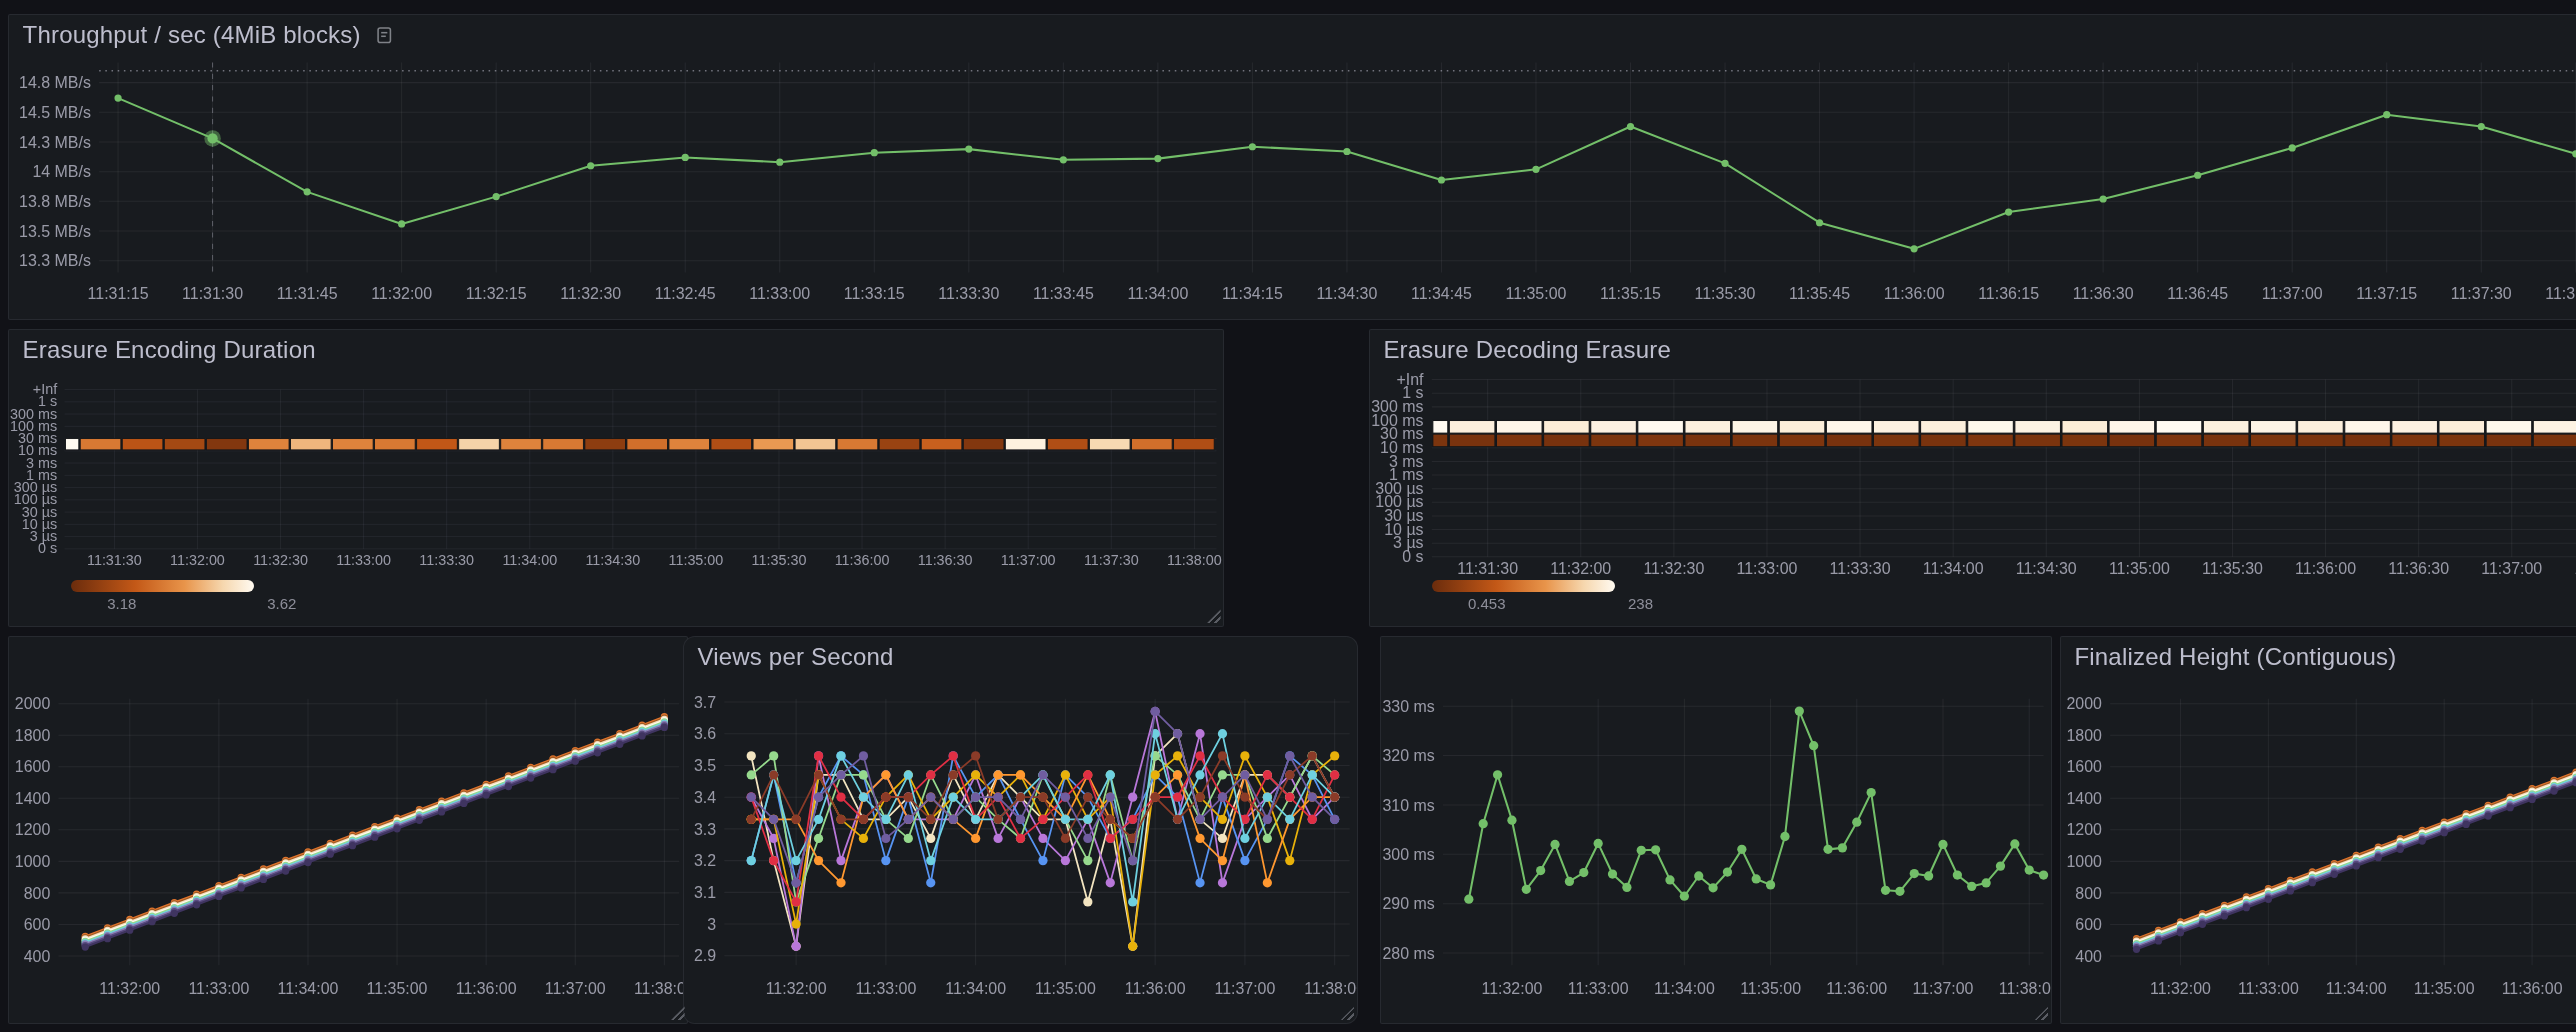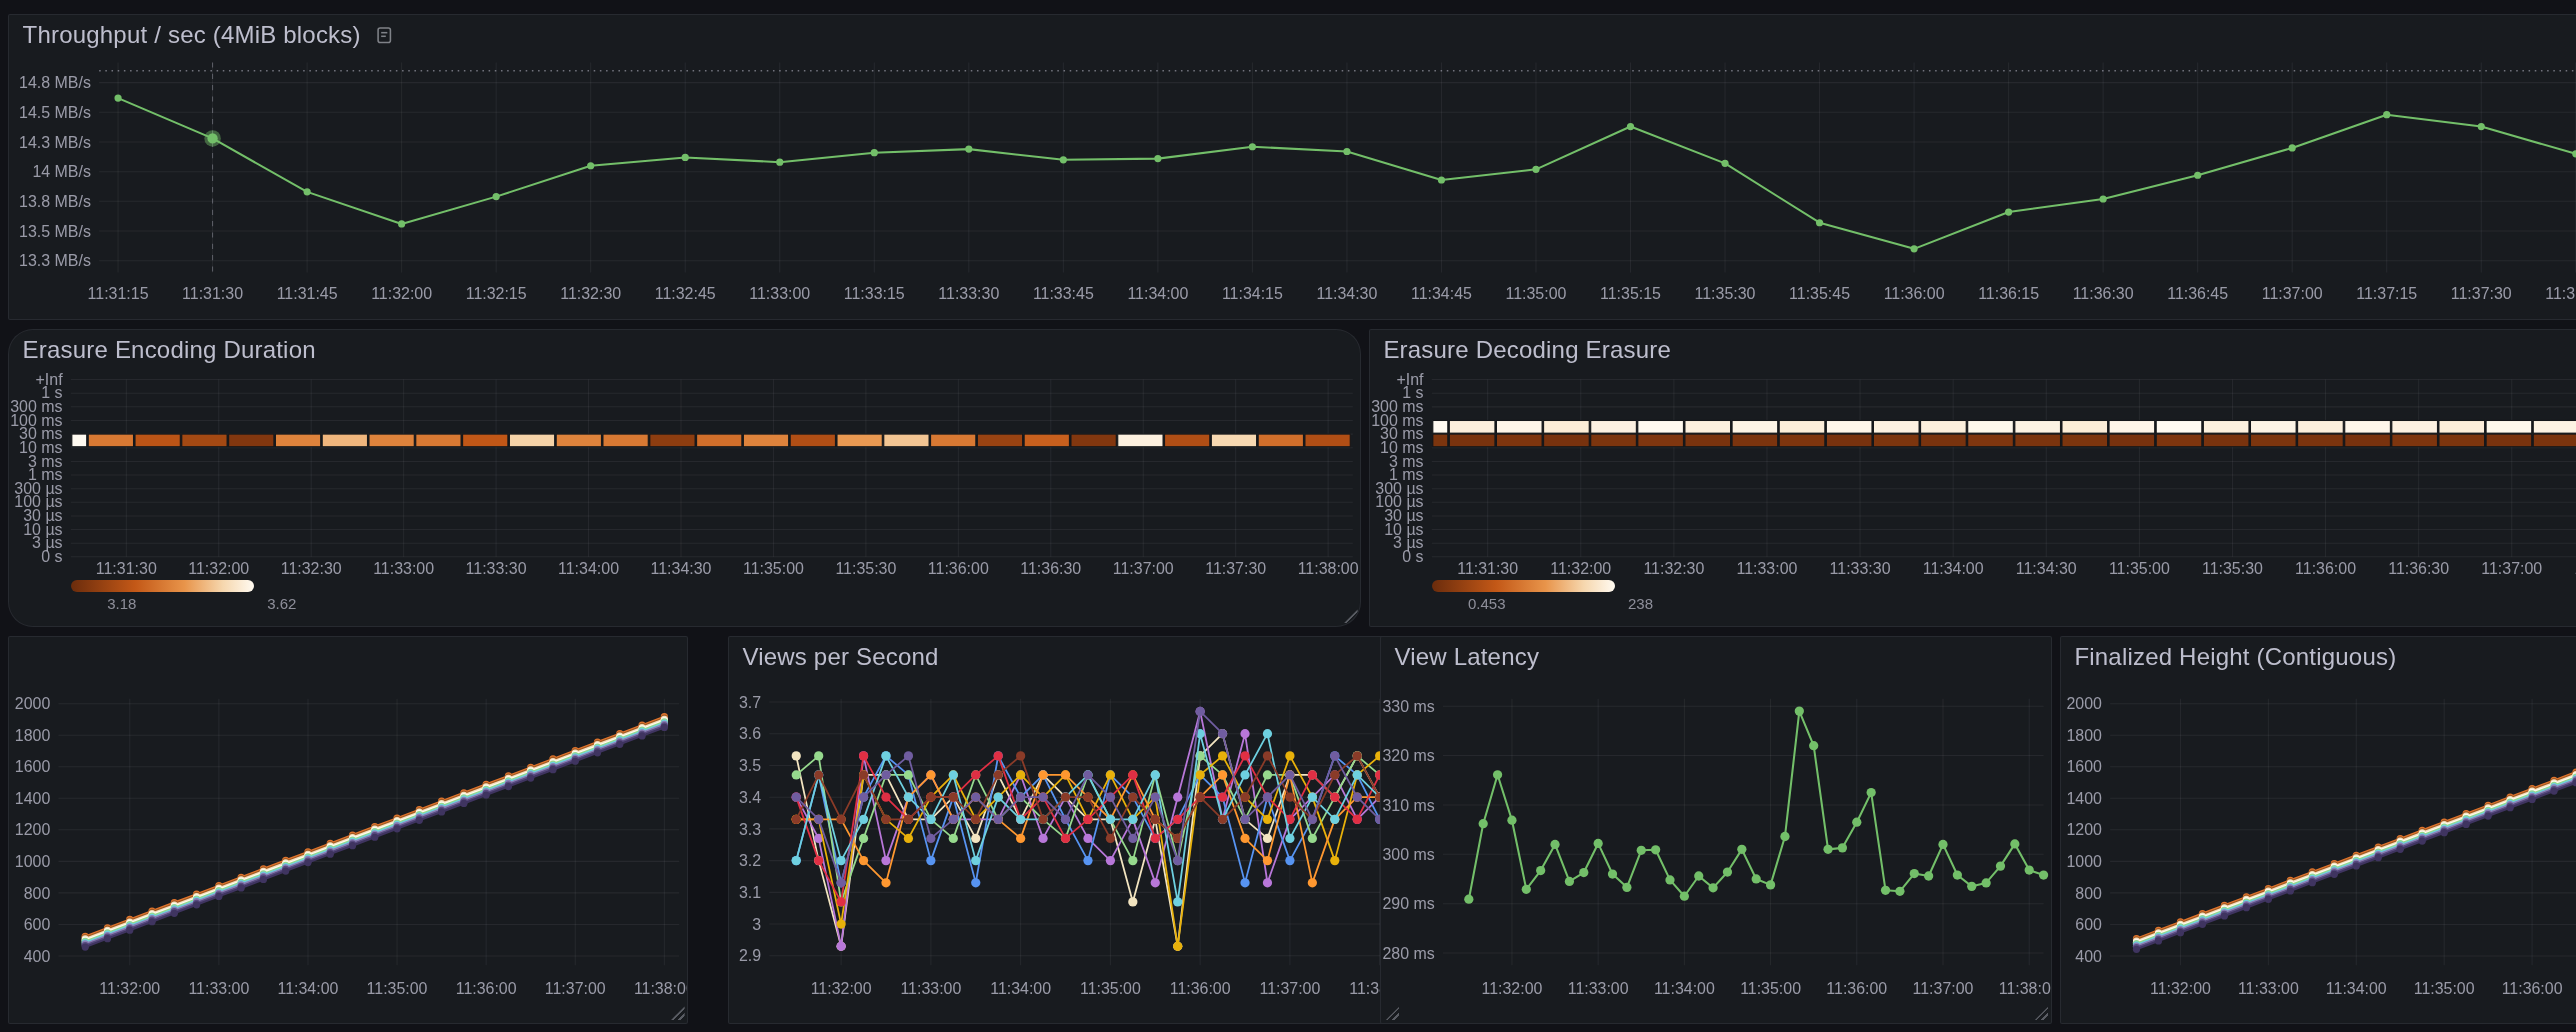--- a/index.html
+++ b/index.html
@@ -139,21 +139,21 @@
         <circle cx="4248.646634615385" cy="310.98305084745755" r="7" fill="#73bf69"></circle>
         <circle cx="4432.1442307692305" cy="257.96610169491544" r="7" fill="#73bf69"></circle>
         <circle cx="4615.641826923077" cy="193.42372881355925" r="7" fill="#73bf69"></circle>
         <circle cx="4799.139423076923" cy="216.47457627118627" r="7" fill="#73bf69"></circle>
         <circle cx="4982.6370192307695" cy="269.4915254237288" r="7" fill="#73bf69"></circle>
         <circle cx="5166.134615384615" cy="267.18644067796606" r="7" fill="#73bf69"></circle>
       </svg>
 
   </section>
 
-  <section class="panel" style="left:8.2px;top:329px;width:1353px;height:298px;border-radius:25px;">
+  <section class="panel" style="left:8.2px;top:329px;width:1216px;height:298px;">
     <header class="panel-header">
       <h2 class="panel-title">Erasure Encoding Duration</h2>
     </header>
     <svg class="chart" viewBox="0 0 2622 574">
         <line class="grid" x1="227.65384615384613" x2="227.65384615384613" y1="96" y2="440"></line>
         <text class="xlab" x="227.65384615384613" y="474">11:31:30</text>
         <line class="grid" x1="407.0769230769231" x2="407.0769230769231" y1="96" y2="440"></line>
         <text class="xlab" x="407.0769230769231" y="474">11:32:00</text>
         <line class="grid" x1="586.5" x2="586.5" y1="96" y2="440"></line>
         <text class="xlab" x="586.5" y="474">11:32:30</text>
@@ -657,21 +657,21 @@
         <circle cx="1055.7607655502393" cy="257.7895071831242" r="7" fill="#3f3460"></circle>
         <circle cx="1099.0382775119617" cy="241.37534097108568" r="7" fill="#3f3460"></circle>
         <circle cx="1142.3157894736842" cy="224.96117475904708" r="7" fill="#3f3460"></circle>
         <circle cx="1185.5933014354066" cy="208.54700854700855" r="7" fill="#3f3460"></circle>
         <circle cx="1228.870813397129" cy="192.13284233496995" r="7" fill="#3f3460"></circle>
         <circle cx="1272.1483253588517" cy="175.71867612293144" r="7" fill="#3f3460"></circle>
       </svg>
     <span class="resize-handle"></span>
   </section>
 
-  <section class="panel" style="left:728px;top:636px;width:675px;height:388px;">
+  <section class="panel" style="left:683px;top:636px;width:675px;height:388px;border-radius:12px;">
     <header class="panel-header">
       <h2 class="panel-title">Views per Second</h2>
     </header>
     <svg class="chart" viewBox="0 0 1307 750">
         <line class="grid" x1="217.52153110047848" x2="217.52153110047848" y1="120" y2="638"></line>
         <text class="xlab" x="217.52153110047848" y="694">11:32:00</text>
         <line class="grid" x1="391.92344497607655" x2="391.92344497607655" y1="120" y2="638"></line>
         <text class="xlab" x="391.92344497607655" y="694">11:33:00</text>
         <line class="grid" x1="566.3253588516747" x2="566.3253588516747" y1="120" y2="638"></line>
         <text class="xlab" x="566.3253588516747" y="694">11:34:00</text>
@@ -979,23 +979,20 @@
         <circle cx="1089.531100478469" cy="267.9999999999999" r="9" fill="#705da0"></circle>
         <circle cx="1133.1315789473686" cy="354.3333333333333" r="9" fill="#705da0"></circle>
         <circle cx="1176.732057416268" cy="231.0000000000001" r="9" fill="#705da0"></circle>
         <circle cx="1220.3325358851673" cy="311.16666666666674" r="9" fill="#705da0"></circle>
         <circle cx="1263.933014354067" cy="354.3333333333333" r="9" fill="#705da0"></circle>
       </svg>
     <span class="resize-handle"></span>
   </section>
 
   <section class="panel" style="left:1380px;top:636px;width:672px;height:388px;">
-    <header class="panel-header">
-      <h2 class="panel-title">View Latency</h2>
-    </header>
     <svg class="chart" viewBox="0 0 1301 750">
         <line class="grid" x1="254.00956937799043" x2="254.00956937799043" y1="120" y2="638"></line>
         <text class="xlab" x="254.00956937799043" y="694">11:32:00</text>
         <line class="grid" x1="421.5215311004785" x2="421.5215311004785" y1="120" y2="638"></line>
         <text class="xlab" x="421.5215311004785" y="694">11:33:00</text>
         <line class="grid" x1="589.0334928229665" x2="589.0334928229665" y1="120" y2="638"></line>
         <text class="xlab" x="589.0334928229665" y="694">11:34:00</text>
         <line class="grid" x1="756.5454545454545" x2="756.5454545454545" y1="120" y2="638"></line>
         <text class="xlab" x="756.5454545454545" y="694">11:35:00</text>
         <line class="grid" x1="924.0574162679426" x2="924.0574162679426" y1="120" y2="638"></line>

